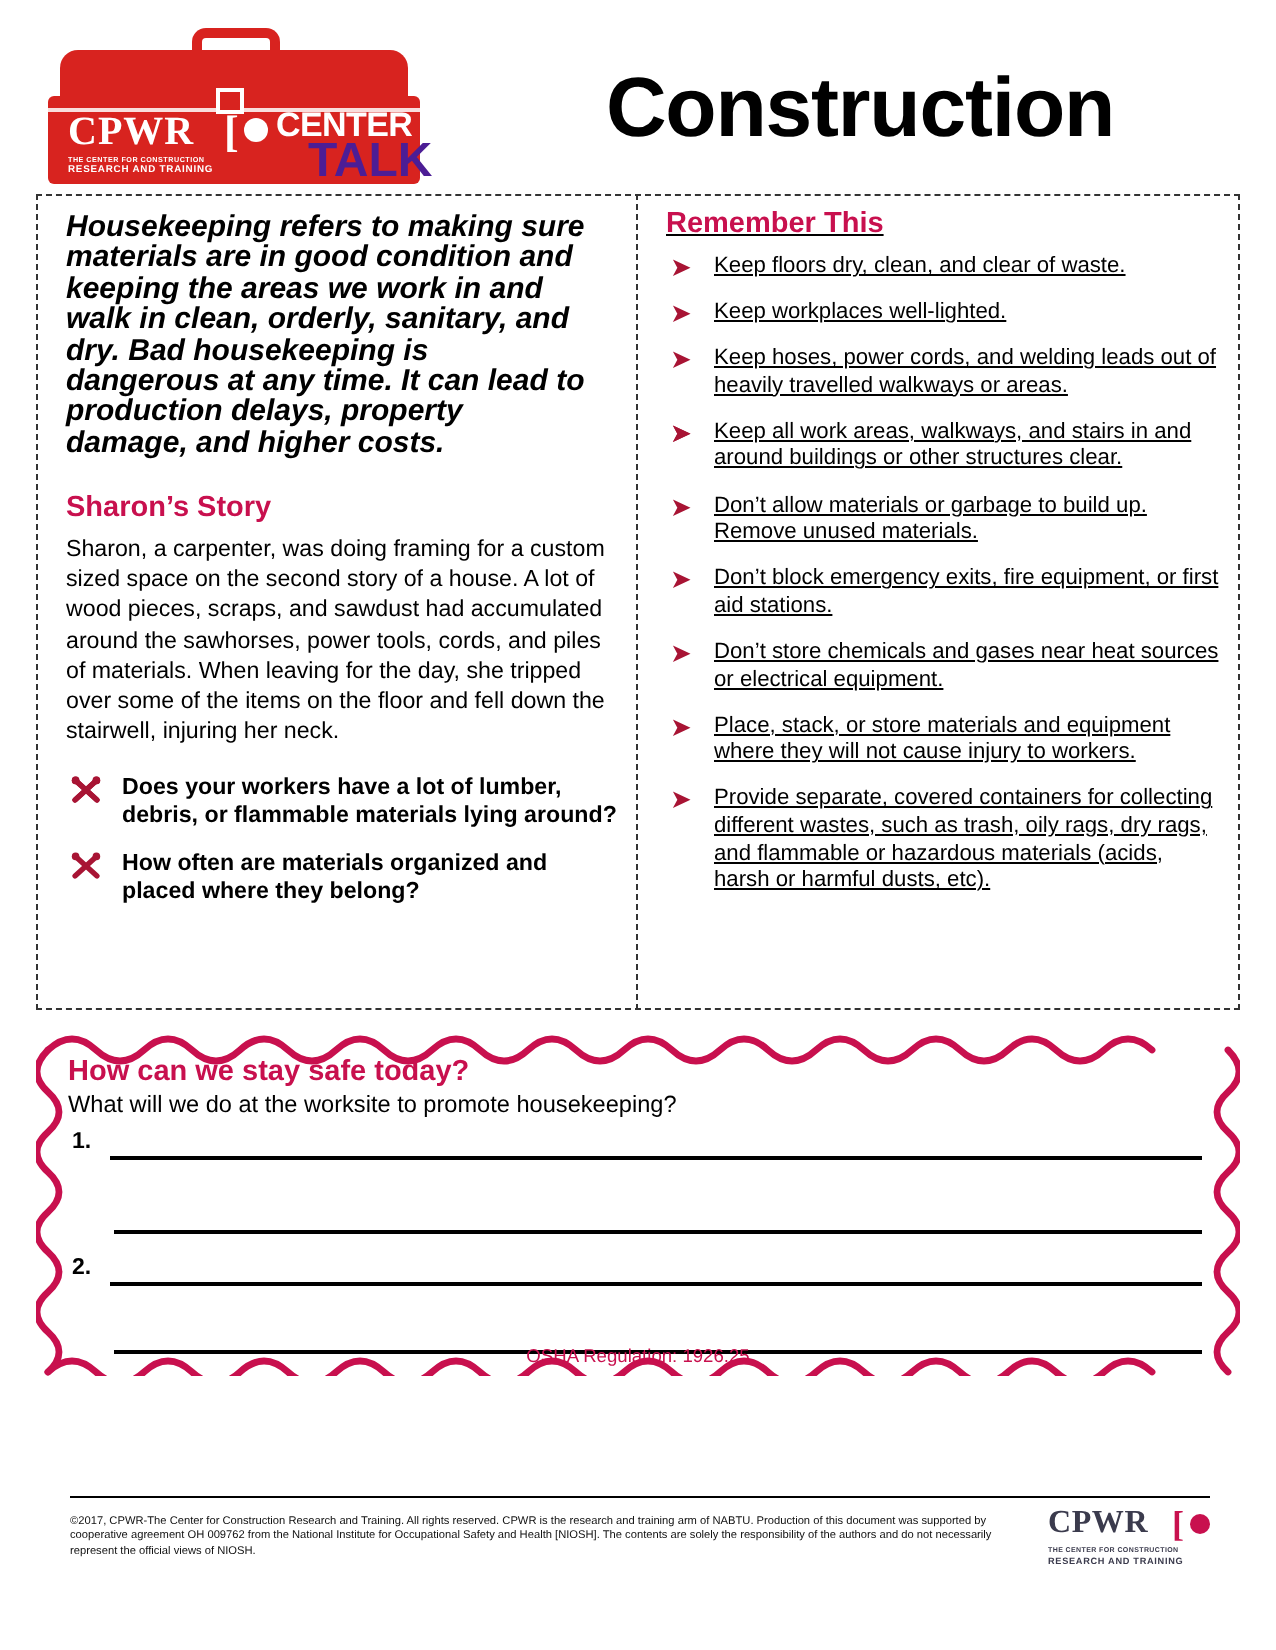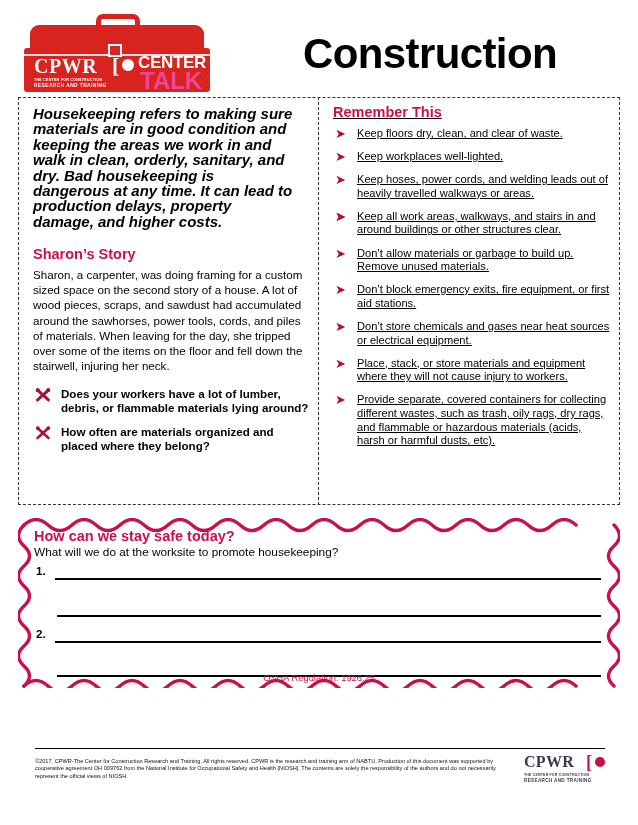--- a/index.html
+++ b/index.html
@@ -117,22 +117,22 @@
     left: 114px; top: 40px;
     color: #ffffff;
     font-weight: bold;
     font-size: 17px;
     line-height: 17px;
     letter-spacing: -.3px;
     white-space: nowrap;
   }
   .tb-talk-word {
     position: absolute;
-    left: 116px; top: 55px;
-    color: #ec4899;
+    left: 130px; top: 55px;
+    color: #4c1d95;
     font-weight: bold;
     font-size: 24px;
     line-height: 24px;
     letter-spacing: 0px;
     white-space: nowrap;
   }
 
   .page-title {
     position: absolute;
     left: 250px; top: 30px;

